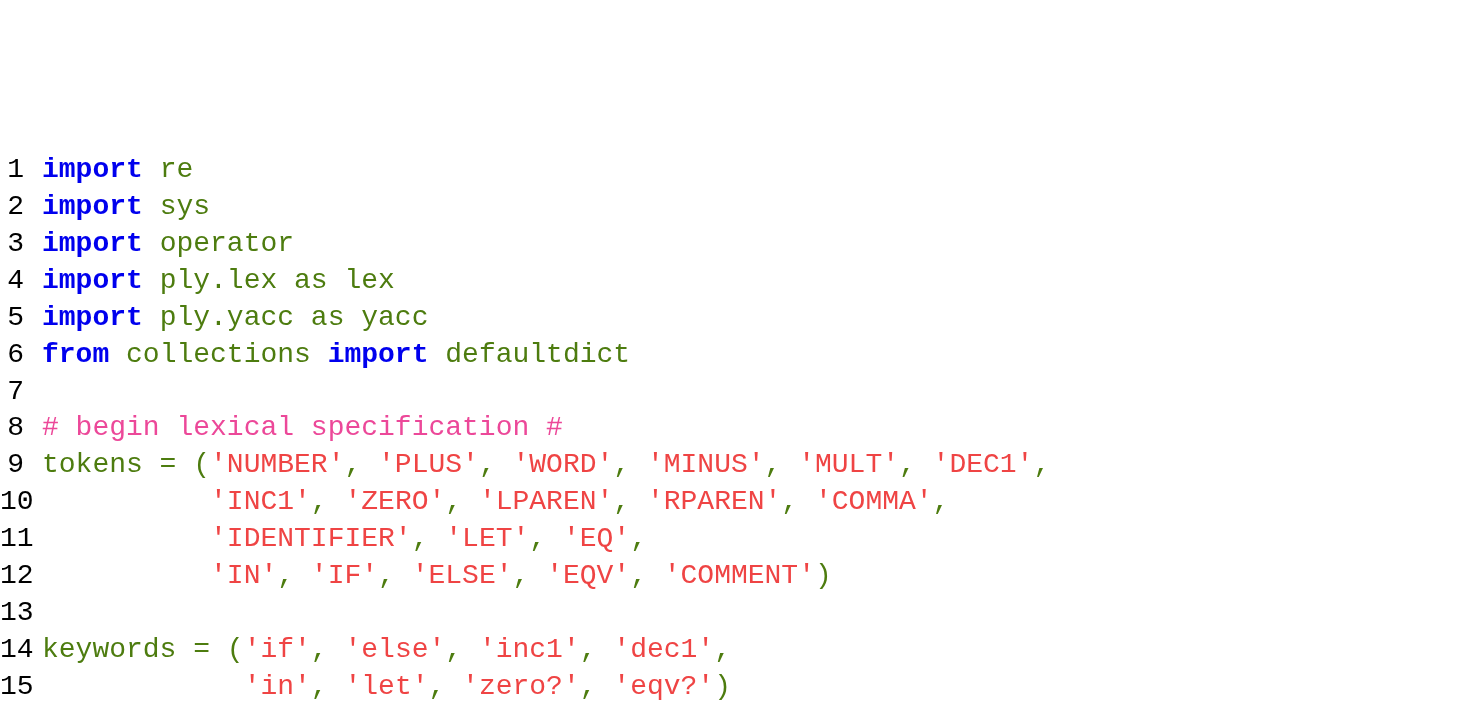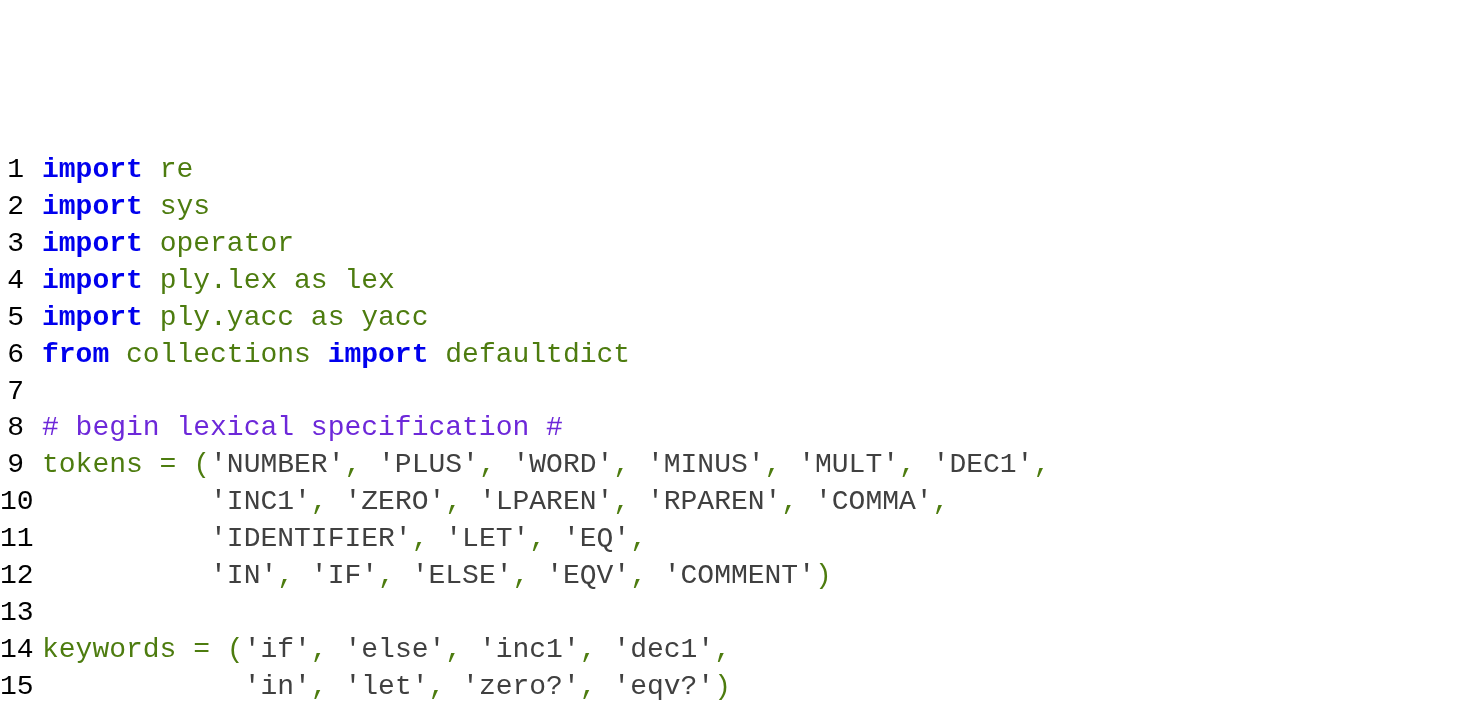--- a/index.html
+++ b/index.html
@@ -17,22 +17,22 @@
       display: inline-block;
       width: 42px;
       text-align: right;
       padding-right: 18px;
       color: #000000;
       user-select: none;
       flex-shrink: 0;
     }
     .code { color: #4d7c0f; }
     .kw { color: #0000ee; font-weight: bold; }
-    .str { color: #404040; }
-    .cmt { color: #6d28d9; }
+    .str { color: #ef4444; }
+    .cmt { color: #ec4899; }
   </style>
 </head>
 <body>
 
 
 
 <div class="code-container" id="code-root"><div class="line"><span class="line-number">1</span><span class="code-content"><span class="kw">import</span><span class="code"> re</span></span></div><div class="line"><span class="line-number">2</span><span class="code-content"><span class="kw">import</span><span class="code"> sys</span></span></div><div class="line"><span class="line-number">3</span><span class="code-content"><span class="kw">import</span><span class="code"> operator</span></span></div><div class="line"><span class="line-number">4</span><span class="code-content"><span class="kw">import</span><span class="code"> ply.lex as lex</span></span></div><div class="line"><span class="line-number">5</span><span class="code-content"><span class="kw">import</span><span class="code"> ply.yacc as yacc</span></span></div><div class="line"><span class="line-number">6</span><span class="code-content"><span class="kw">from</span><span class="code"> collections </span><span class="kw">import</span><span class="code"> defaultdict</span></span></div><div class="line"><span class="line-number">7</span><span class="code-content"></span></div><div class="line"><span class="line-number">8</span><span class="code-content"><span class="cmt"># begin lexical specification #</span></span></div><div class="line"><span class="line-number">9</span><span class="code-content"><span class="code">tokens = (</span><span class="str">'NUMBER'</span><span class="code">, </span><span class="str">'PLUS'</span><span class="code">, </span><span class="str">'WORD'</span><span class="code">, </span><span class="str">'MINUS'</span><span class="code">, </span><span class="str">'MULT'</span><span class="code">, </span><span class="str">'DEC1'</span><span class="code">,</span></span></div><div class="line"><span class="line-number">10</span><span class="code-content"><span class="code">          </span><span class="str">'INC1'</span><span class="code">, </span><span class="str">'ZERO'</span><span class="code">, </span><span class="str">'LPAREN'</span><span class="code">, </span><span class="str">'RPAREN'</span><span class="code">, </span><span class="str">'COMMA'</span><span class="code">,</span></span></div><div class="line"><span class="line-number">11</span><span class="code-content"><span class="code">          </span><span class="str">'IDENTIFIER'</span><span class="code">, </span><span class="str">'LET'</span><span class="code">, </span><span class="str">'EQ'</span><span class="code">,</span></span></div><div class="line"><span class="line-number">12</span><span class="code-content"><span class="code">          </span><span class="str">'IN'</span><span class="code">, </span><span class="str">'IF'</span><span class="code">, </span><span class="str">'ELSE'</span><span class="code">, </span><span class="str">'EQV'</span><span class="code">, </span><span class="str">'COMMENT'</span><span class="code">)</span></span></div><div class="line"><span class="line-number">13</span><span class="code-content"></span></div><div class="line"><span class="line-number">14</span><span class="code-content"><span class="code">keywords = (</span><span class="str">'if'</span><span class="code">, </span><span class="str">'else'</span><span class="code">, </span><span class="str">'inc1'</span><span class="code">, </span><span class="str">'dec1'</span><span class="code">,</span></span></div><div class="line"><span class="line-number">15</span><span class="code-content"><span class="code">            </span><span class="str">'in'</span><span class="code">, </span><span class="str">'let'</span><span class="code">, </span><span class="str">'zero?'</span><span class="code">, </span><span class="str">'eqv?'</span><span class="code">)</span></span></div></div>
 
 
 

